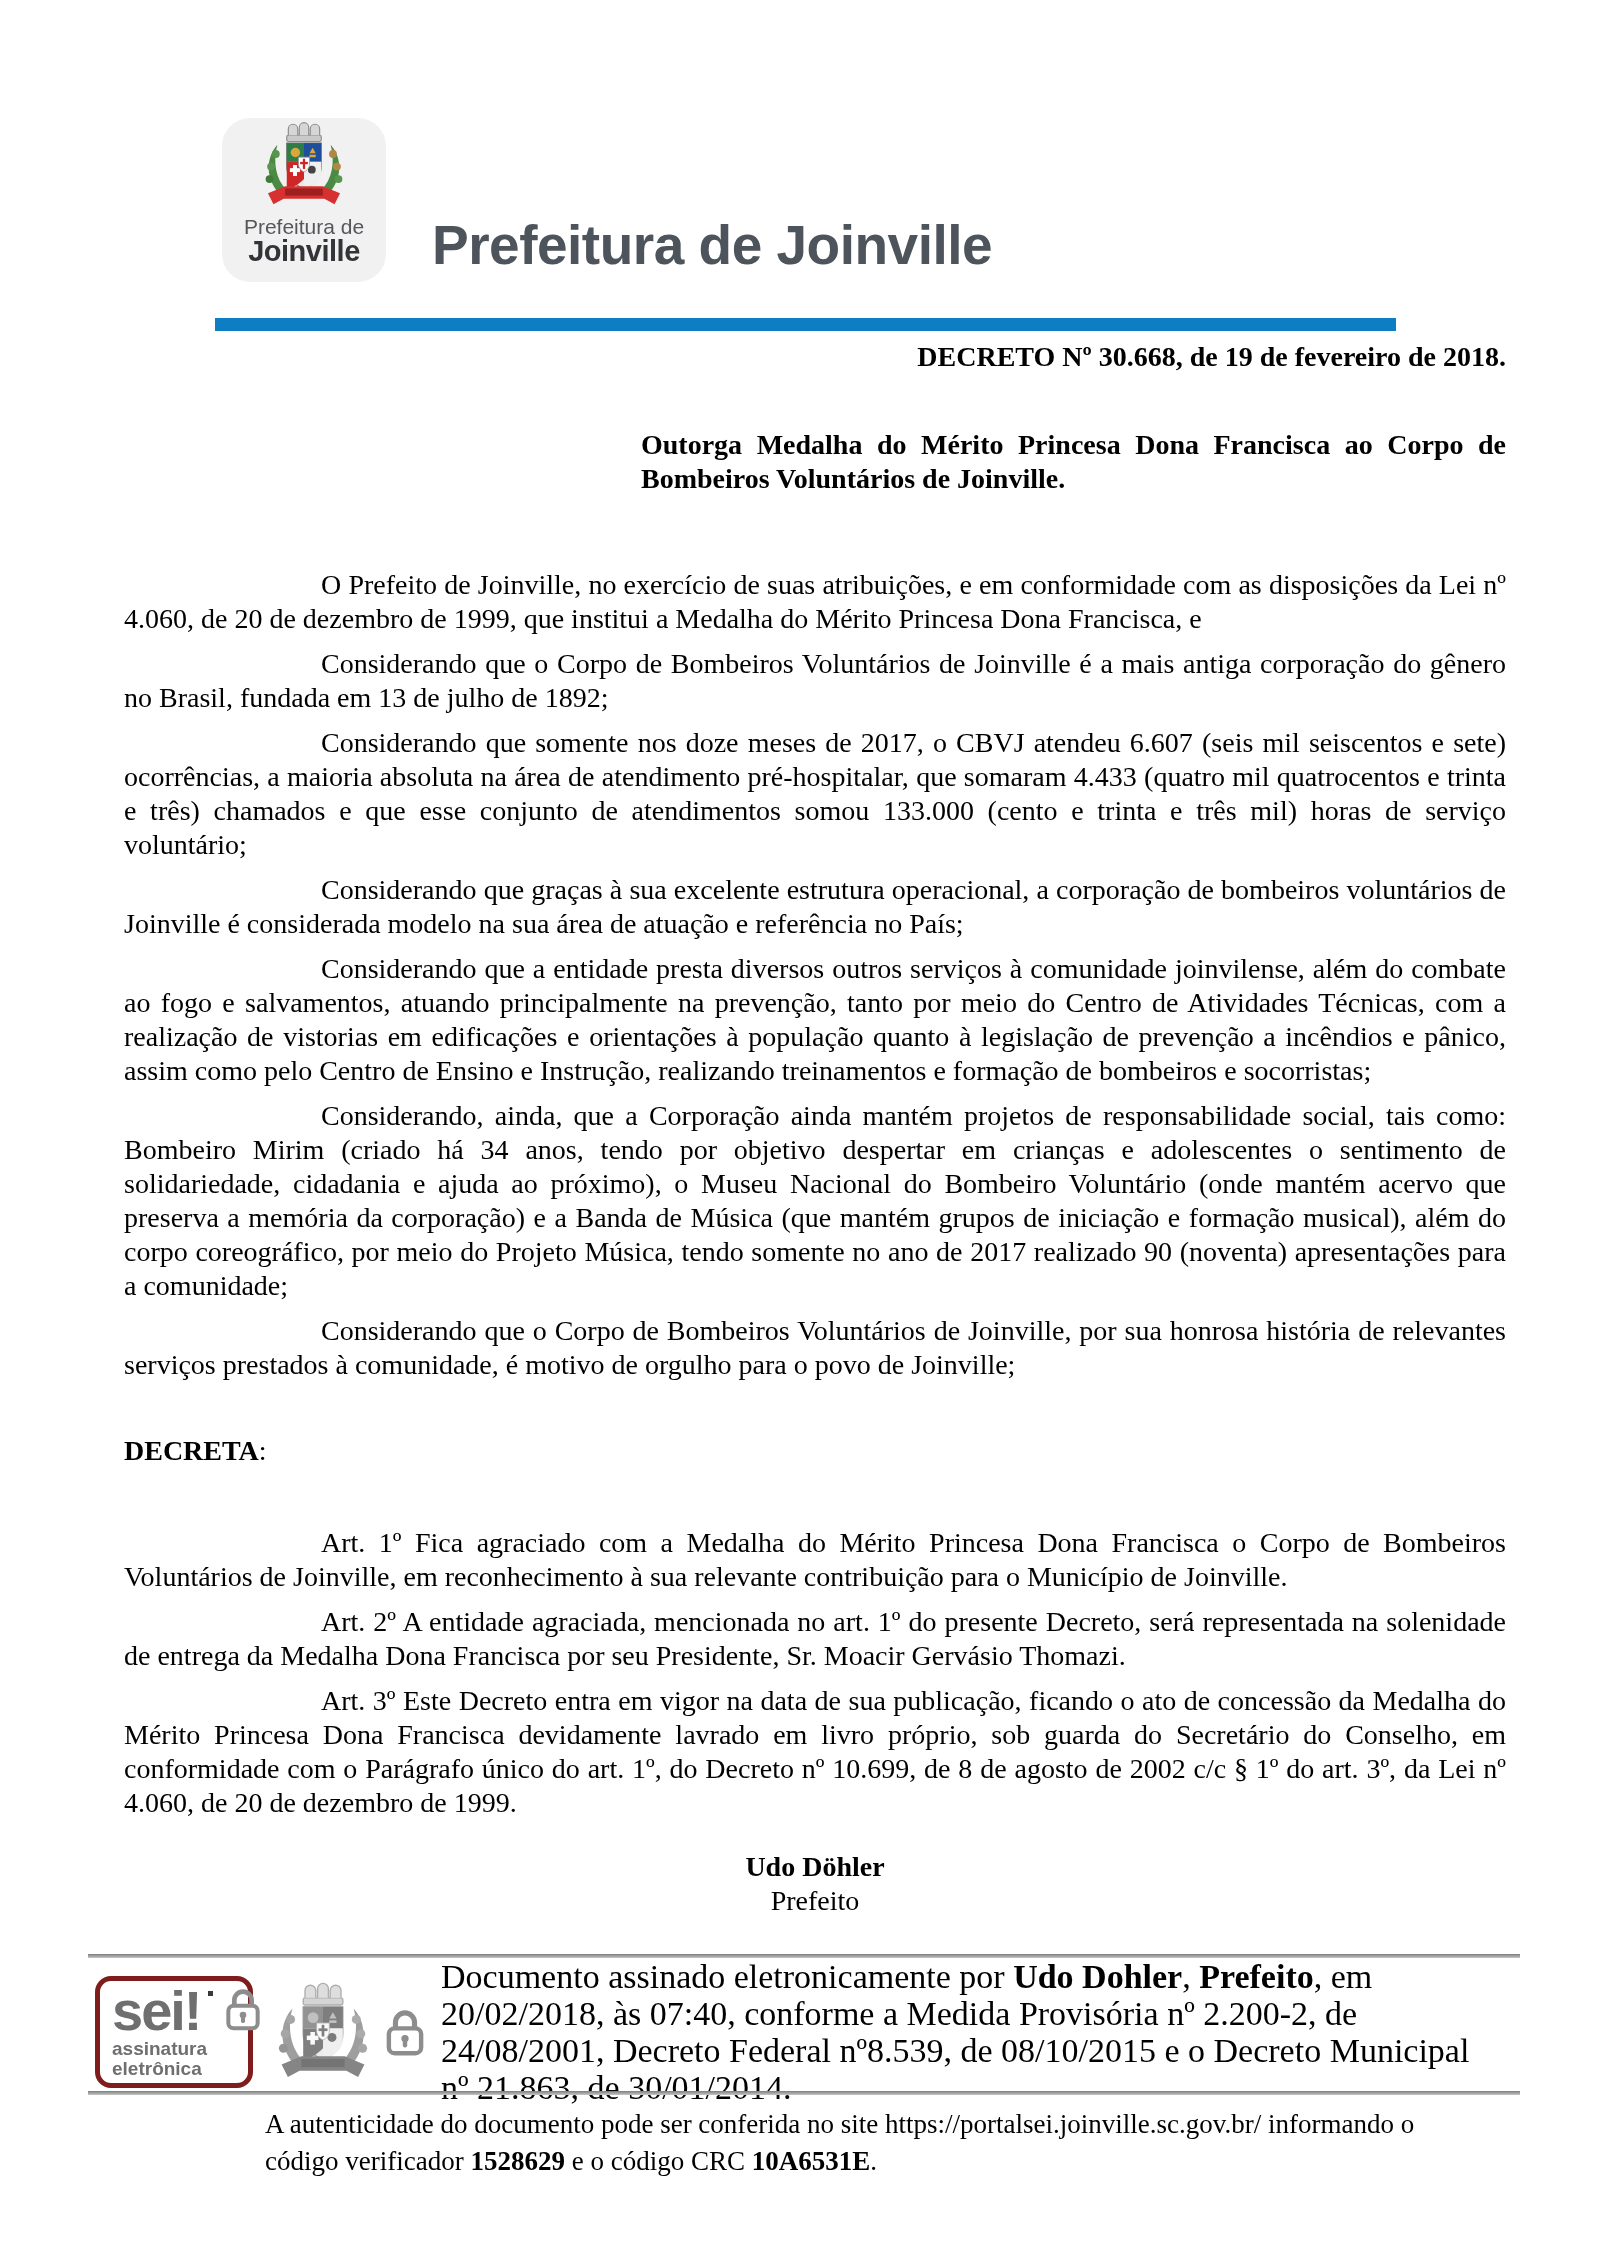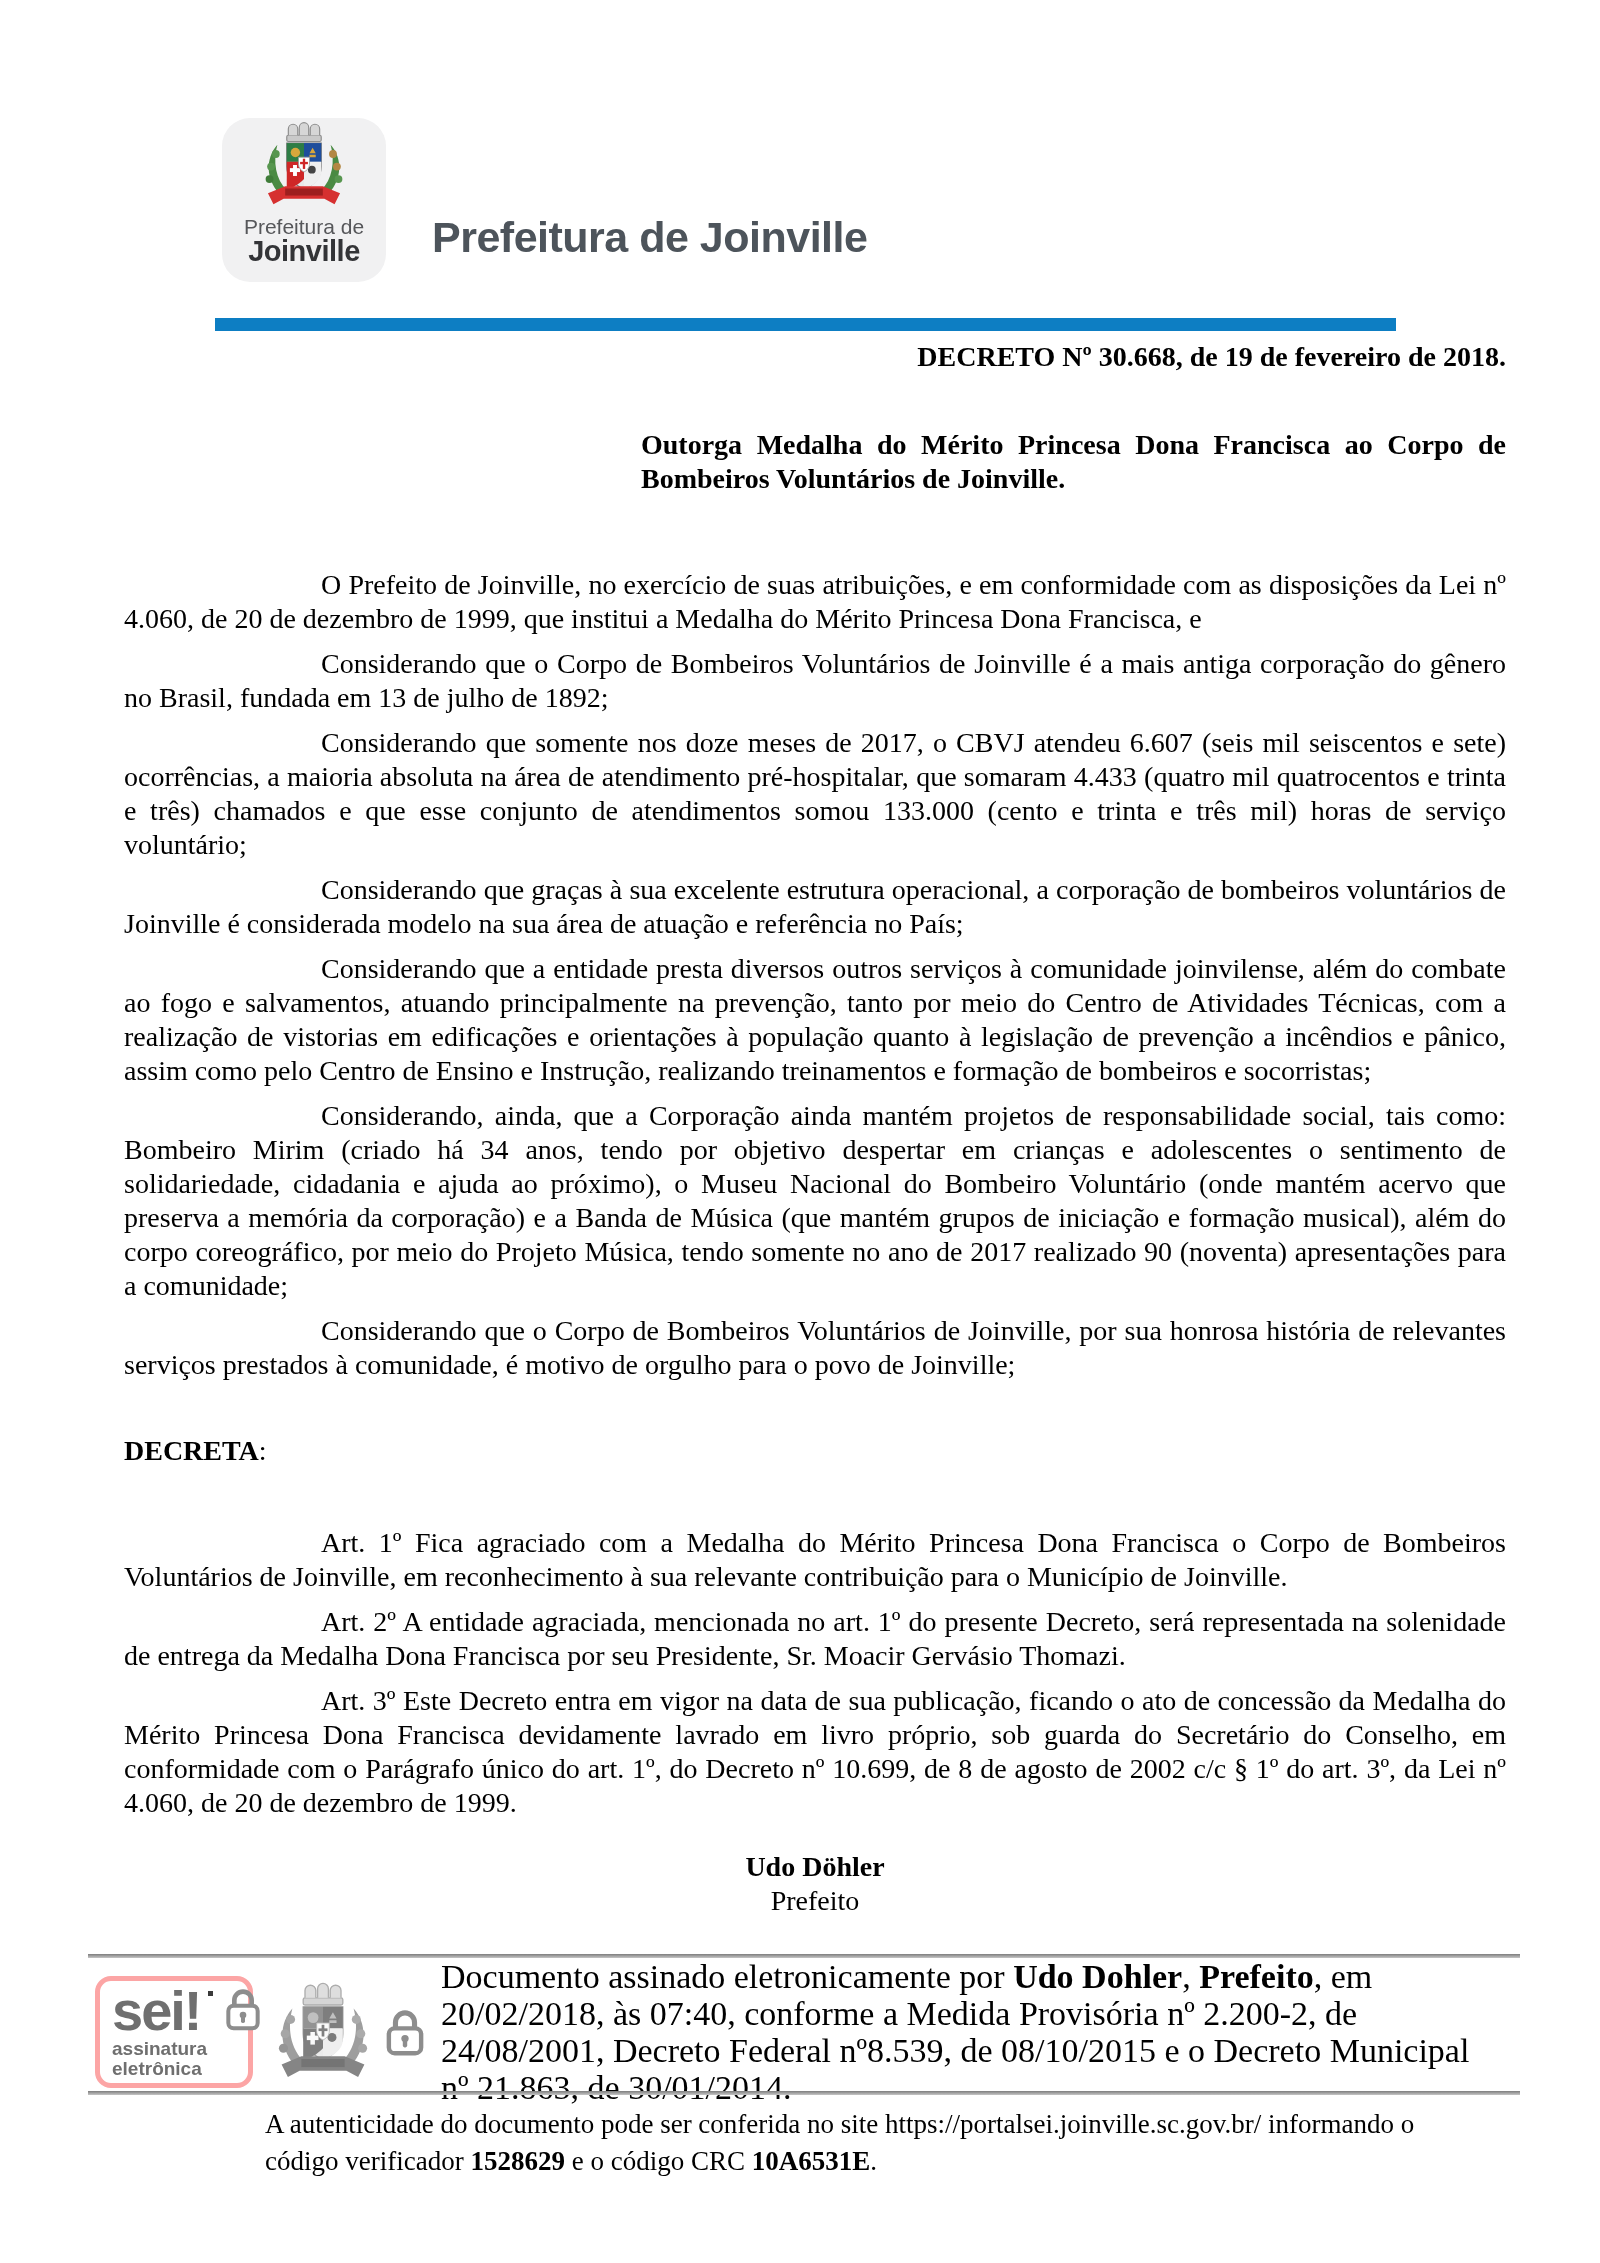--- a/index.html
+++ b/index.html
@@ -22,21 +22,21 @@
     display:flex; flex-direction:column; align-items:center;
     box-sizing:border-box; padding-top:0;
   }
   .logo-box .arms{width:96px;height:94px;}
   .logo-text{font-family:"Liberation Sans",sans-serif; text-align:center; line-height:1.02; margin-top:4px;}
   .logo-text .l1{font-size:21px; color:#56575a;}
   .logo-text .l2{font-size:29px; font-weight:bold; color:#333437; letter-spacing:-0.5px;}
   .header-title{
     position:absolute; left:432px; top:213px;
     font-family:"Liberation Sans",sans-serif;
-    font-size:43px; font-weight:bold; color:#4d545b; letter-spacing:-0.5px;
+    font-size:55px; font-weight:bold; color:#4d545b; letter-spacing:-0.5px;
   }
   .accent-bar{
     position:absolute; left:215px; top:318px;
     width:1181px; height:13px;
     background:#0d7ec3;
   }
 
   
   .content{
     position:absolute; left:124px; top:340px; width:1382px;
@@ -59,21 +59,21 @@
     background:linear-gradient(#7d7d7d,#c6c6c6);
   }
   .rule1{top:1954px;}
   .rule2{top:2091px;}
   .footer-row{
     position:absolute; left:95px; top:1973px; width:1400px; height:118px;
     display:flex; align-items:center;
   }
   .sei-stamp{
     width:158px; height:112px; box-sizing:border-box;
-    border:5px solid #fca5a5; border-radius:16px;
+    border:5px solid #7f1d1d; border-radius:16px;
     padding:6px 8px 4px 12px;
     display:flex; flex-direction:column; justify-content:flex-end;
     position:relative; flex:none;
   }
   .sei-top{display:flex; align-items:flex-end;}
   .sei-brand{
     font-family:"Liberation Sans",sans-serif; font-weight:bold;
     font-size:56px; line-height:44px; color:#6f6f6f; letter-spacing:-2px;
     position:relative;
   }

